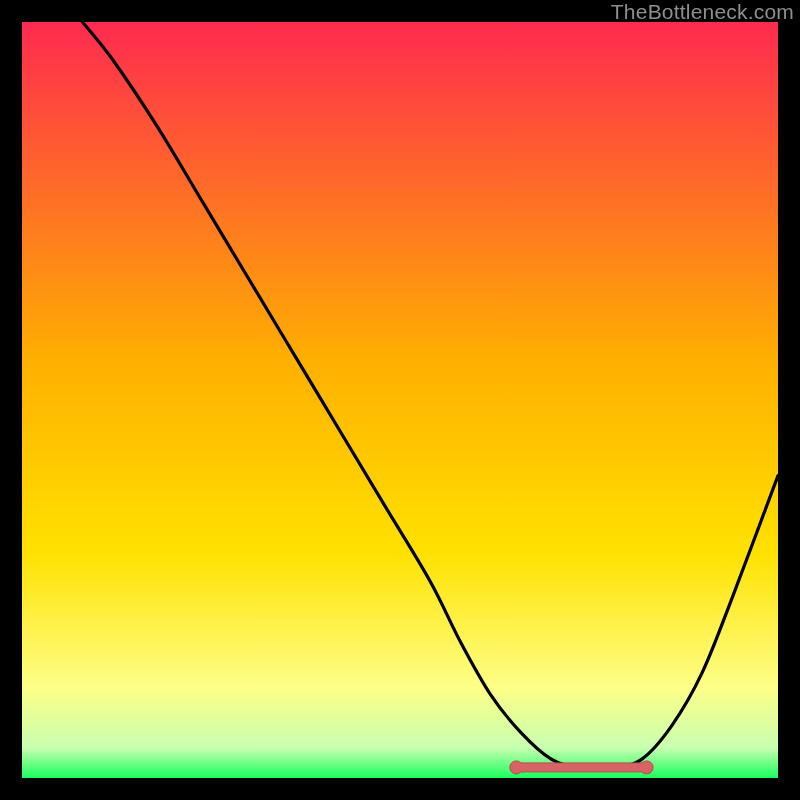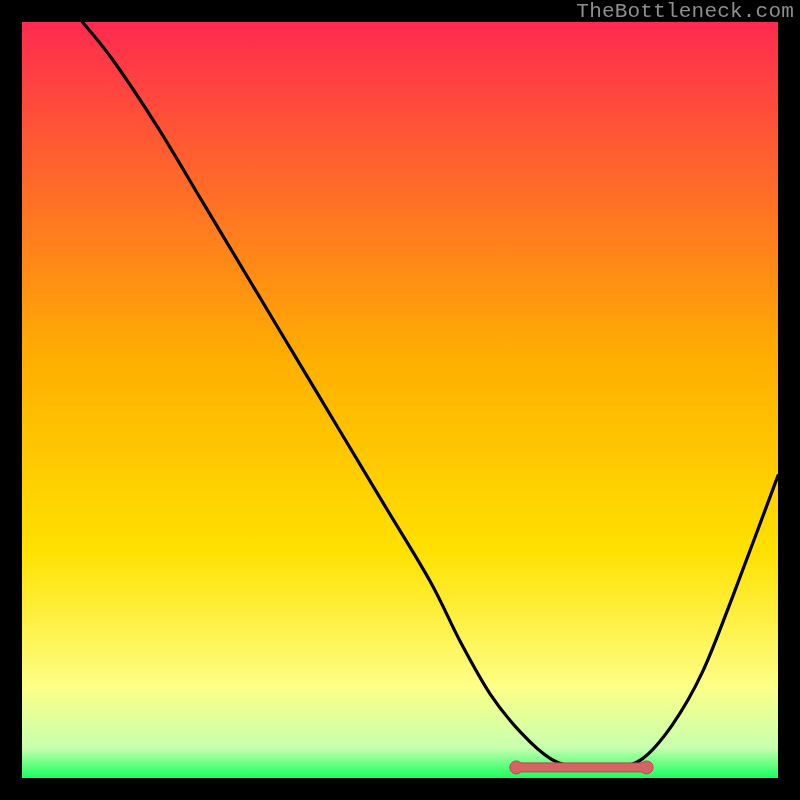--- a/index.html
+++ b/index.html
@@ -22,21 +22,21 @@
     position: absolute;
     left: 0;
     top: 0;
     width: 756px;
     height: 756px;
   }
   .attribution {
     position: absolute;
     top: 0;
     right: 6px;
-    font-family: Liberation Mono, monospace;
+    font-family: Liberation Sans, sans-serif;
     font-size: 21px;
     color: #8e8e8e;
     letter-spacing: 0.2px;
     text-align: right;
   }
   svg { display: block; }
 </style>
 </head>
 <body>
 

